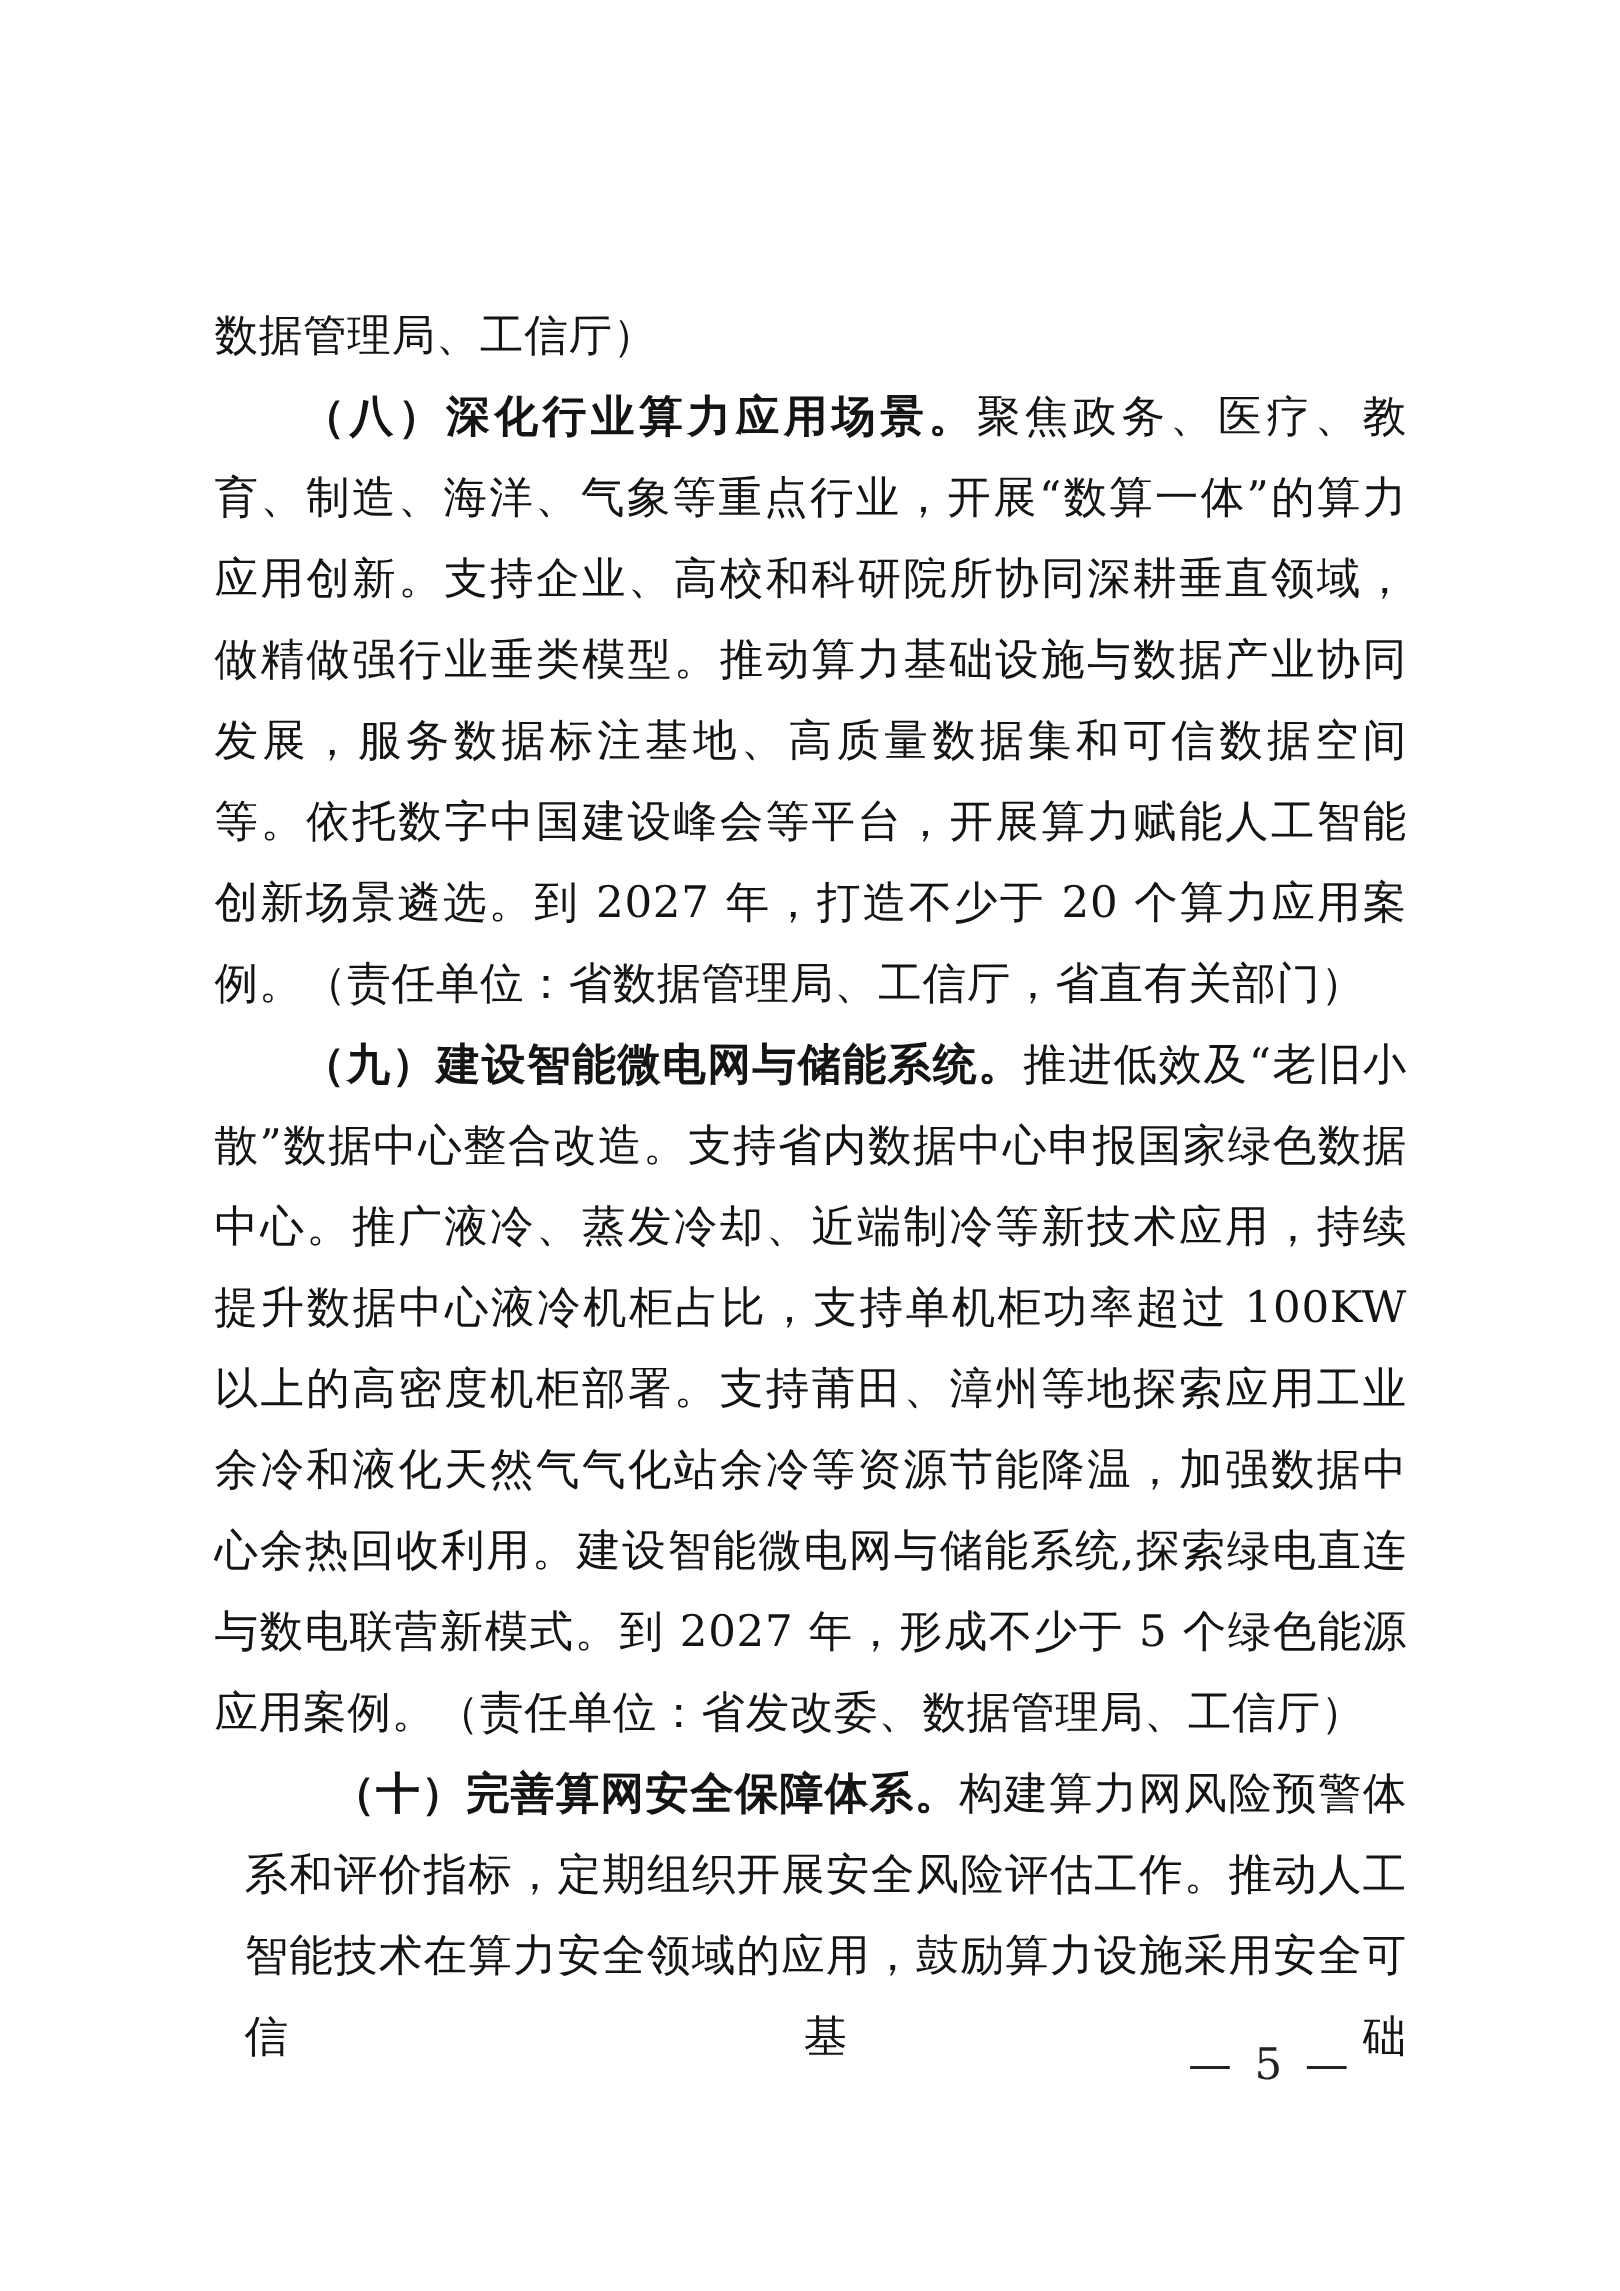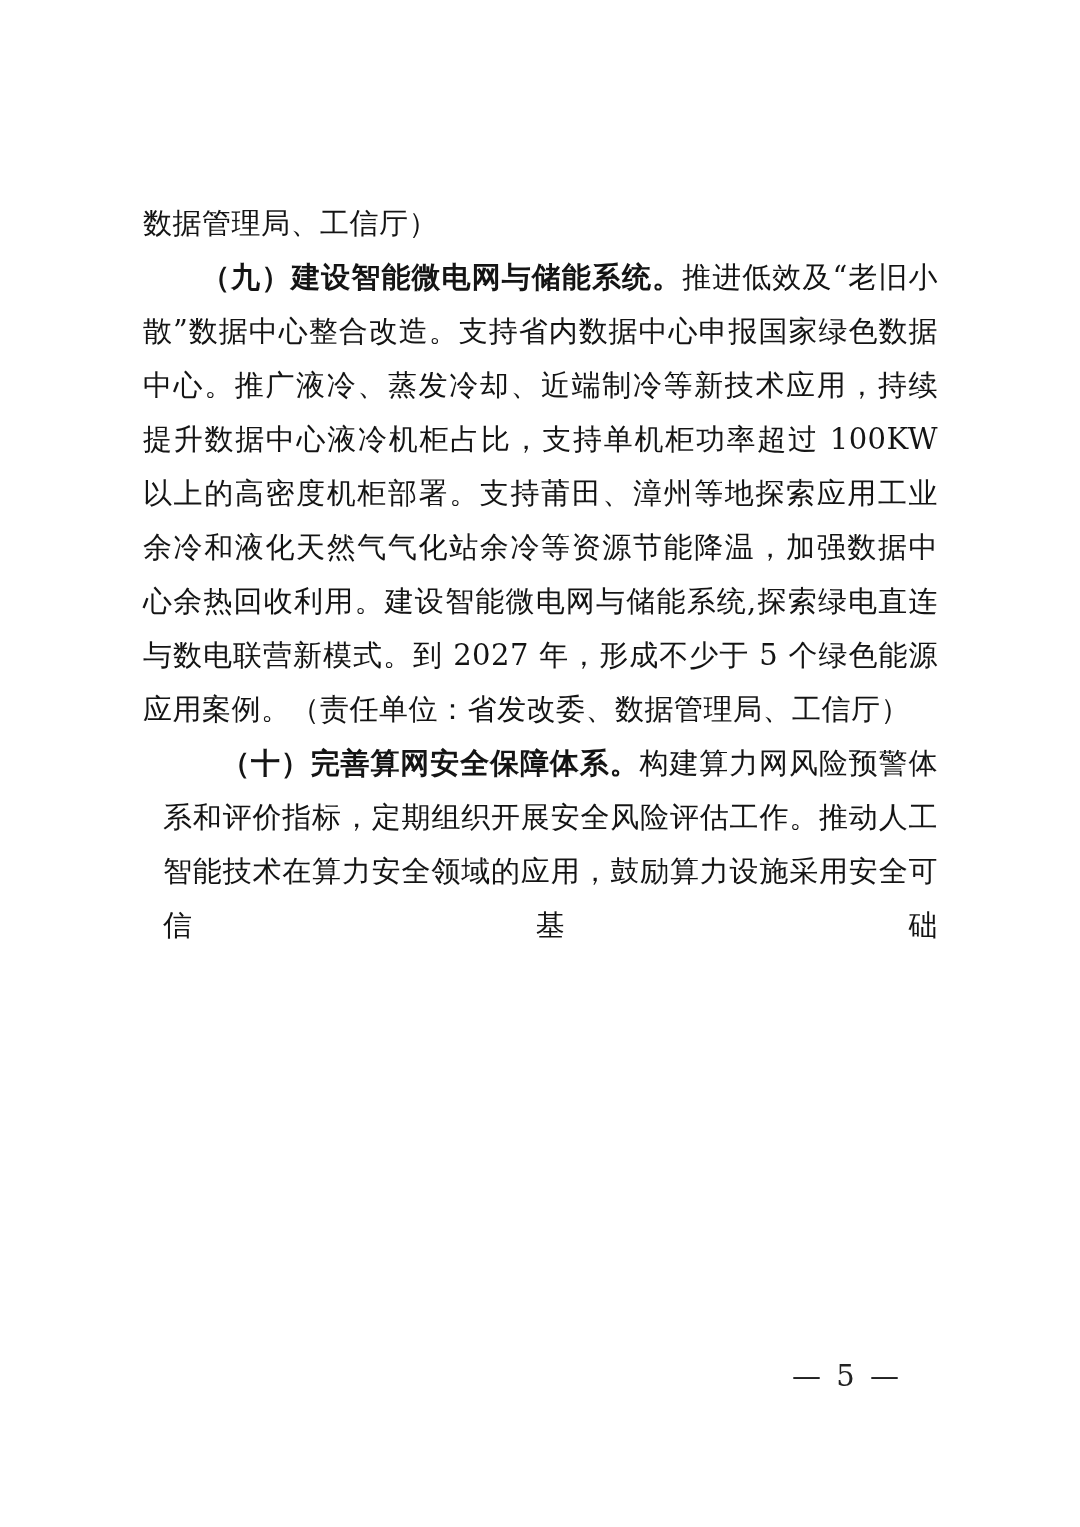--- a/index.html
+++ b/index.html
@@ -53,20 +53,21 @@
   }
 </style>
 </head>
 <body>
 
 <div class="page">
   <div class="content">
 
     <p class="para no-indent"><span>数据管理局、工信厅）</span></p>
 
+    <p class="para"><span class="seg-bold">（八）深化行业算力应用场景。</span><span>聚焦政务、医疗、教育、制造、海洋、气象等重点行业，开展“数算一体”的算力应用创新。支持企业、高校和科研院所协同深耕垂直领域，做精做强行业垂类模型。推动算力基础设施与数据产业协同发展，服务数据标注基地、高质量数据集和可信数据空间等。依托数字中国建设峰会等平台，开展算力赋能人工智能创新场景遴选。到 2027 年，打造不少于 20 个算力应用案例。（责任单位：省数据管理局、工信厅，省直有关部门）</span></p>
 
     <p class="para"><span class="seg-bold">（九）建设智能微电网与储能系统。</span><span>推进低效及“老旧小散”数据中心整合改造。支持省内数据中心申报国家绿色数据中心。推广液冷、蒸发冷却、近端制冷等新技术应用，持续提升数据中心液冷机柜占比，支持单机柜功率超过 100KW 以上的高密度机柜部署。支持莆田、漳州等地探索应用工业余冷和液化天然气气化站余冷等资源节能降温，加强数据中心余热回收利用。建设智能微电网与储能系统,探索绿电直连与数电联营新模式。到 2027 年，形成不少于 5 个绿色能源应用案例。（责任单位：省发改委、数据管理局、工信厅）</span></p>
 
     <p class="para cut"><span class="seg-bold">（十）完善算网安全保障体系。</span><span>构建算力网风险预警体系和评价指标，定期组织开展安全风险评估工作。推动人工智能技术在算力安全领域的应用，鼓励算力设施采用安全可信基础</span></p>
 
   </div>
 
   <div class="footer">— 5 —</div>
 </div>
 

